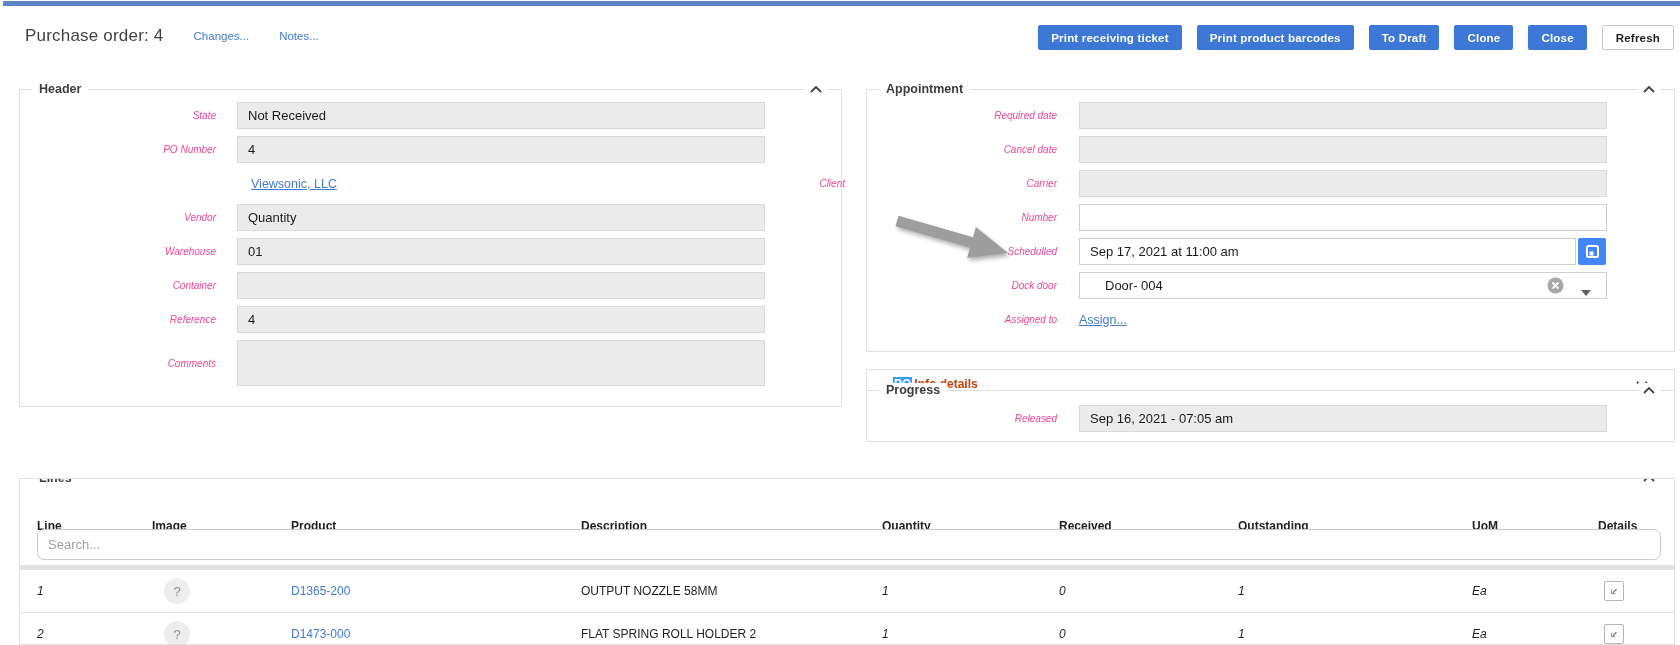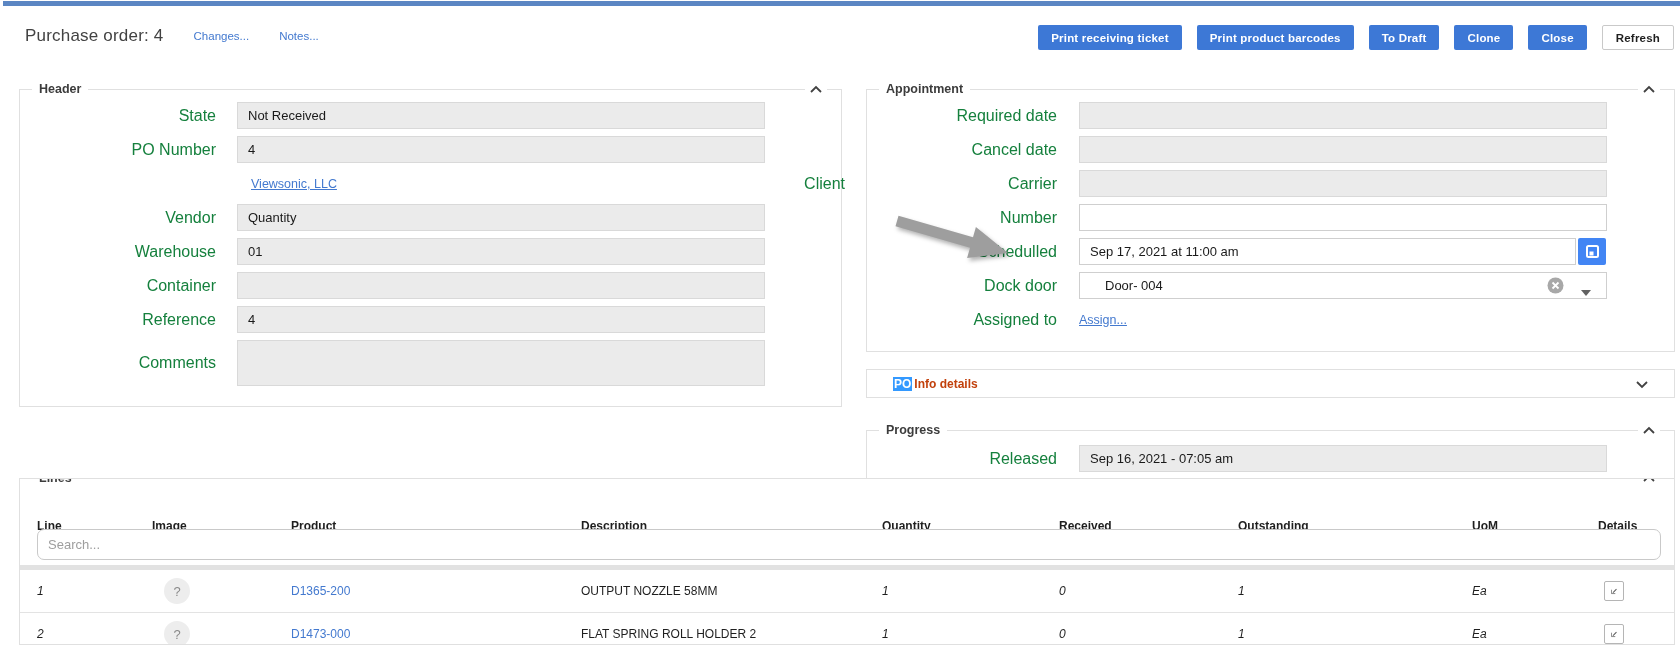--- a/index.html
+++ b/index.html
@@ -22,21 +22,21 @@
 
   
   .panel{position:absolute;border:1px solid #e0e0e0;background:#fff;}
   .legend{position:absolute;top:-8px;left:12px;background:#fff;padding:0 7px;font-size:12.5px;
           font-weight:700;color:#3c3c3c;}
   .collapse{position:absolute;top:-8px;right:14px;background:#fff;padding:0 5px;height:14px;
             display:flex;align-items:center;cursor:pointer;}
 
   
   .frow{position:absolute;height:27px;display:flex;align-items:center;}
-  .flabel{font-size:16px;color:#15803d;text-align:right;}
+  .flabel{font-size:10px;color:#ec4899;text-align:right;font-style:italic;}
   .field{height:27px;display:flex;align-items:center;padding:0 10px;font-size:13px;color:#1a1a1a;}
   .field.disabled{background:#ebebeb;border:1px solid #d9d9d9;}
   .field.editable{background:#fff;border:1px solid #cfcfcf;text-align:right;}
   .flink{font-size:12.5px;color:#4379cf;text-decoration:underline;cursor:pointer;}
 
   
   .hp .flabel{width:196px;}
   .hp .field{position:absolute;left:217px;width:528px;}
   
   .ap .flabel{width:190px;}
@@ -197,21 +197,21 @@
   <div class="po-info">
     <span class="sel">PO</span>
     <span class="rest">Info details</span>
     <span class="chev">
       <svg width="12" height="8" viewBox="0 0 12 8">
           <path d="M1 1 L6 6 L11 1" stroke="#424242" stroke-width="1.8" fill="none"></path>
         </svg>
     </span>
   </div>
 
-  <div class="panel ap" style="left:866px;top:430px;width:809px;height:52px;">
+  <div class="panel ap" style="left:866px;top:390px;width:809px;height:52px;">
     <span class="legend">Progress</span>
     <span class="collapse">
       <svg width="12" height="8" viewBox="0 0 12 8">
           <path d="M1 7 L6 2 L11 7" stroke="#424242" stroke-width="1.8" fill="none"></path>
         </svg>
     </span>
     <div class="frow" style="left:0;top:14px;width:100%;">
       <span class="flabel">Released</span>
       <div class="field disabled">Sep 16, 2021 - 07:05 am</div>
     </div>

